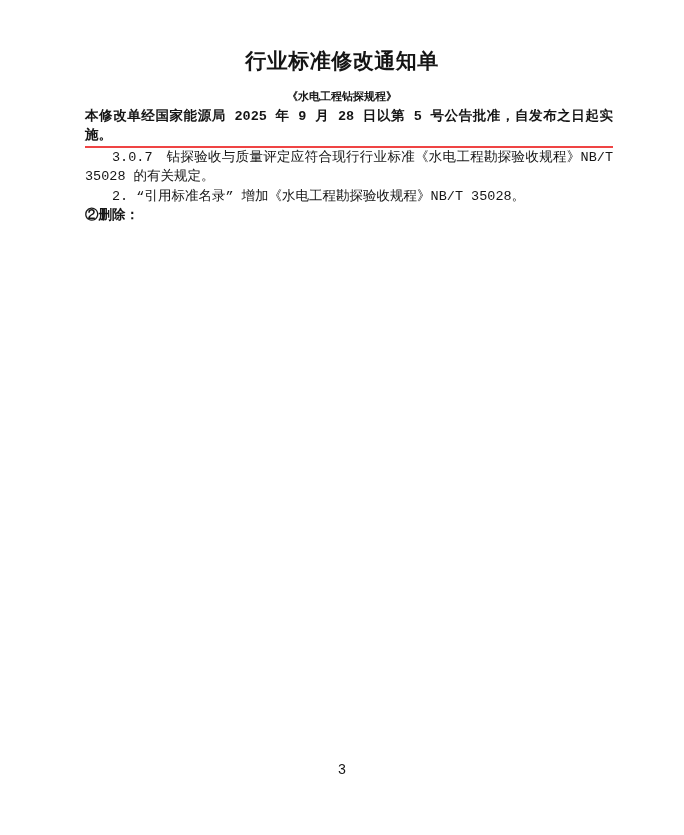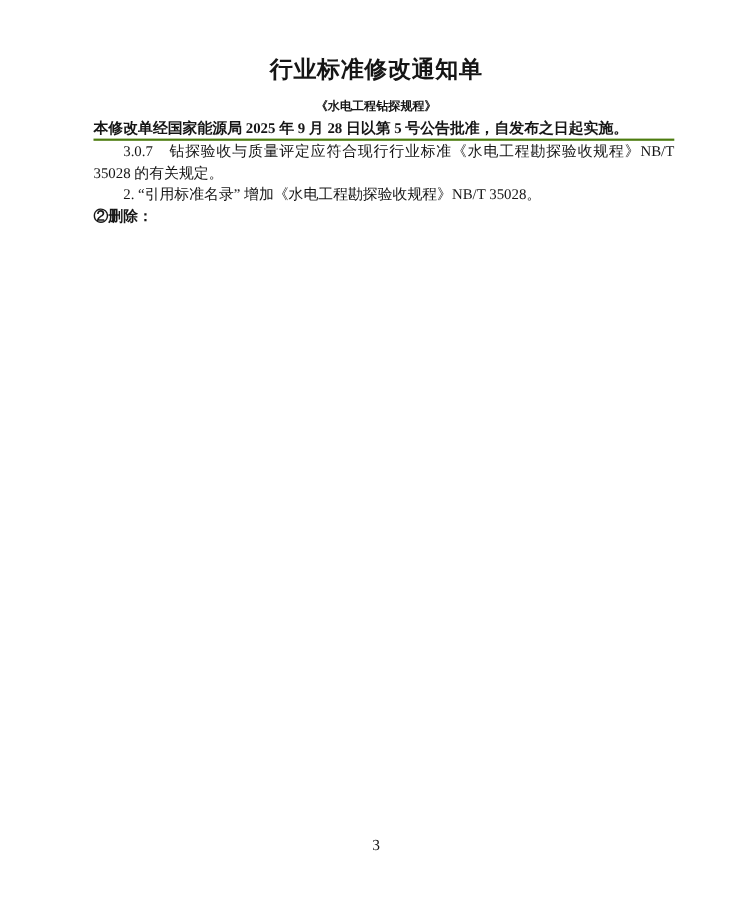--- a/index.html
+++ b/index.html
@@ -8,21 +8,21 @@
     padding: 0;
     background: #ffffff;
   }
   .page {
     position: relative;
     width: 684px;
     height: 835px;
     margin: 0 auto;
     background: #ffffff;
     color: #151515;
-    font-family: Liberation Serif, serif;
+    font-family: Liberation Mono, monospace;
     overflow: hidden;
   }
   .doc-header {
     text-align: center;
     padding-top: 49px;
   }
   .doc-title {
     font-size: 21px;
     font-weight: bold;
     letter-spacing: 0.5px;
@@ -49,21 +49,21 @@
   }
   .doc-body {
     margin: 1px 71px 0 85px;
     font-size: 13.5px;
     line-height: 19.4px;
     text-align: justify;
   }
   .doc-body p { margin: 0; }
   .approval {
     font-weight: bold;
-    border-bottom: 2px solid #4d7c0f;
+    border-bottom: 2px solid #ef4444;
   }
   .sec-heading {
     font-weight: bold;
   }
   .para {
     text-indent: 2em;
   }
   .page-footer {
     position: absolute;
     left: 0;

